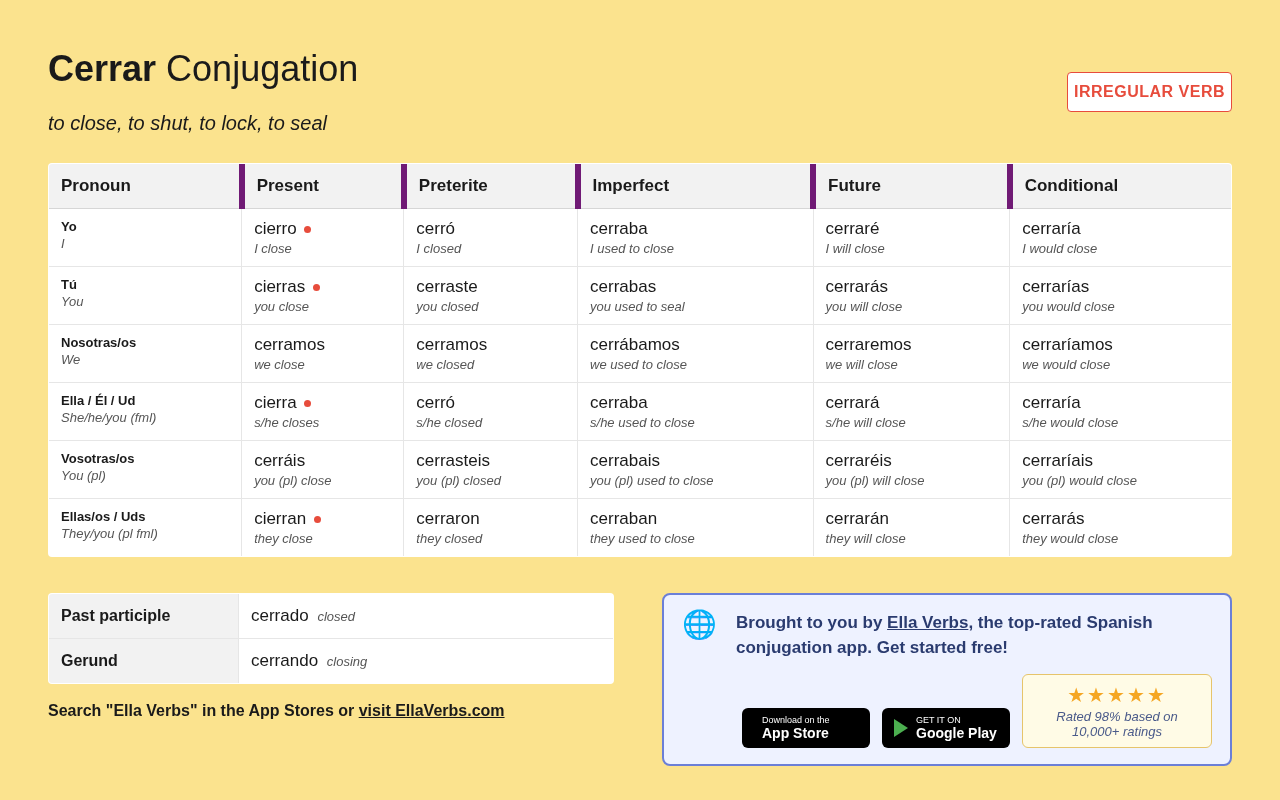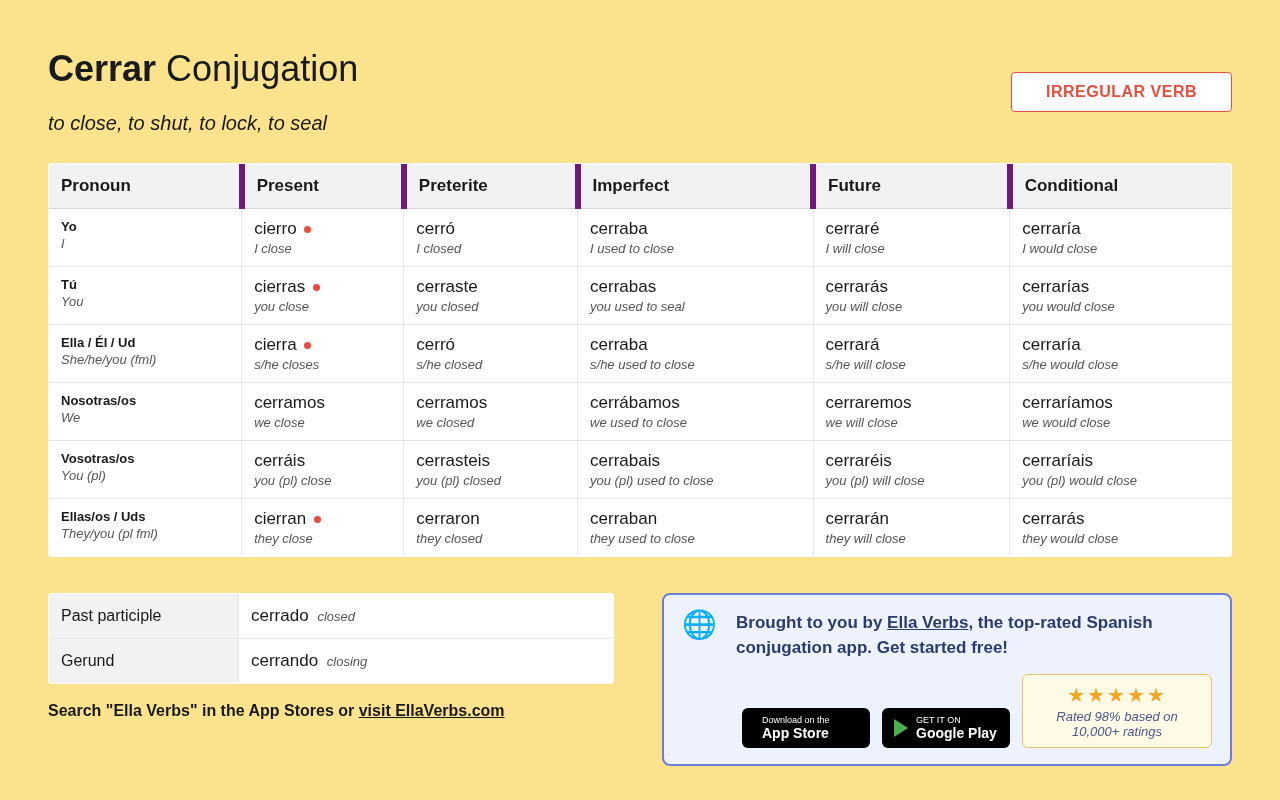--- a/index.html
+++ b/index.html
@@ -28,21 +28,21 @@
     font-size: 20px;
     margin-top: 22px;
   }
   .badge {
     background: #fff;
     border: 1px solid #e74c3c;
     color: #e74c3c;
     font-weight: 700;
     font-size: 16px;
     letter-spacing: 0.5px;
-    padding: 10px 34px;
+    padding: 10px 6px;
     border-radius: 4px;
   }
   .table {
     margin-top: 28px;
     width: 100%;
     border-collapse: collapse;
     background: #fff;
     border: 1px solid #d6d6d6;
     border-radius: 4px;
     overflow: hidden;
@@ -92,21 +92,21 @@
     background: #fff;
     border: 1px solid #d6d6d6;
     border-radius: 4px;
     overflow: hidden;
   }
   .ptable th {
     text-align: left;
     background: #f2f2f2;
     padding: 12px 12px;
     font-size: 16px;
-    font-weight: 400;
+    font-weight: 700;
     border-bottom: 1px solid #e6e6e6;
     border-right: 1px solid #e6e6e6;
     width: 190px;
   }
   .ptable td {
     padding: 12px 12px;
     border-bottom: 1px solid #e6e6e6;
     font-size: 17px;
   }
   .ptable tr:last-child th, .ptable tr:last-child td { border-bottom: none; }
@@ -246,20 +246,46 @@
           <div class="conj">cerrarás</div>
           <div class="trans">you will close</div>
         </td>
         <td>
           <div class="conj">cerrarías</div>
           <div class="trans">you would close</div>
         </td>
       </tr>
       <tr>
         <td>
+          <div class="pronoun">Nosotras/os</div>
+          <div class="pronoun-trans">We</div>
+        </td>
+        <td>
+          <div class="conj">cerramos</div>
+          <div class="trans">we close</div>
+        </td>
+        <td>
+          <div class="conj">cerramos</div>
+          <div class="trans">we closed</div>
+        </td>
+        <td>
+          <div class="conj">cerrábamos</div>
+          <div class="trans">we used to close</div>
+        </td>
+        <td>
+          <div class="conj">cerraremos</div>
+          <div class="trans">we will close</div>
+        </td>
+        <td>
+          <div class="conj">cerraríamos</div>
+          <div class="trans">we would close</div>
+        </td>
+      </tr>
+      <tr>
+        <td>
           <div class="pronoun">Ella / Él / Ud</div>
           <div class="pronoun-trans">She/he/you (fml)</div>
         </td>
         <td>
           <div class="conj">cierra <span class="irr-dot"></span></div>
           <div class="trans">s/he closes</div>
         </td>
         <td>
           <div class="conj">cerró</div>
           <div class="trans">s/he closed</div>
@@ -268,46 +294,20 @@
           <div class="conj">cerraba</div>
           <div class="trans">s/he used to close</div>
         </td>
         <td>
           <div class="conj">cerrará</div>
           <div class="trans">s/he will close</div>
         </td>
         <td>
           <div class="conj">cerraría</div>
           <div class="trans">s/he would close</div>
-        </td>
-      </tr>
-      <tr>
-        <td>
-          <div class="pronoun">Nosotras/os</div>
-          <div class="pronoun-trans">We</div>
-        </td>
-        <td>
-          <div class="conj">cerramos</div>
-          <div class="trans">we close</div>
-        </td>
-        <td>
-          <div class="conj">cerramos</div>
-          <div class="trans">we closed</div>
-        </td>
-        <td>
-          <div class="conj">cerrábamos</div>
-          <div class="trans">we used to close</div>
-        </td>
-        <td>
-          <div class="conj">cerraremos</div>
-          <div class="trans">we will close</div>
-        </td>
-        <td>
-          <div class="conj">cerraríamos</div>
-          <div class="trans">we would close</div>
         </td>
       </tr>
       <tr>
         <td>
           <div class="pronoun">Vosotras/os</div>
           <div class="pronoun-trans">You (pl)</div>
         </td>
         <td>
           <div class="conj">cerráis</div>
           <div class="trans">you (pl) close</div>

